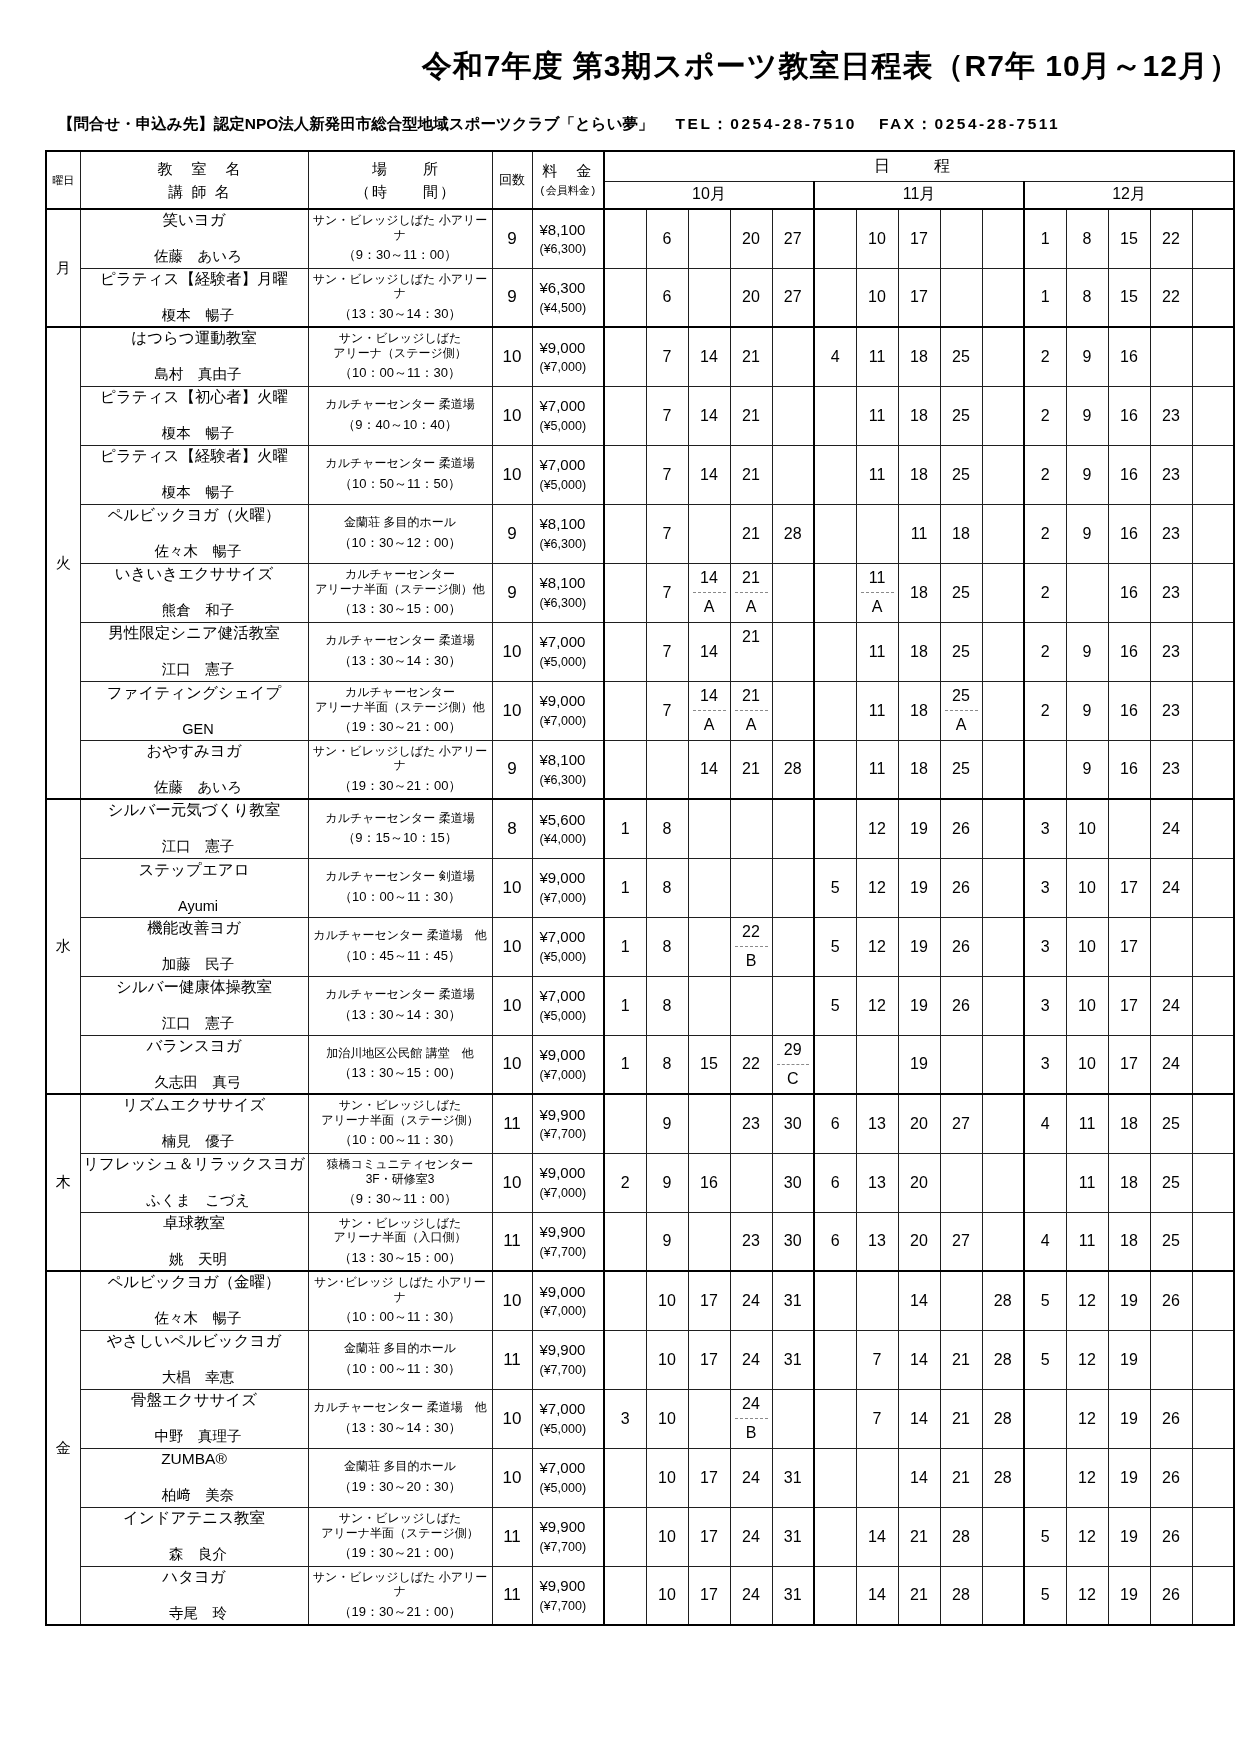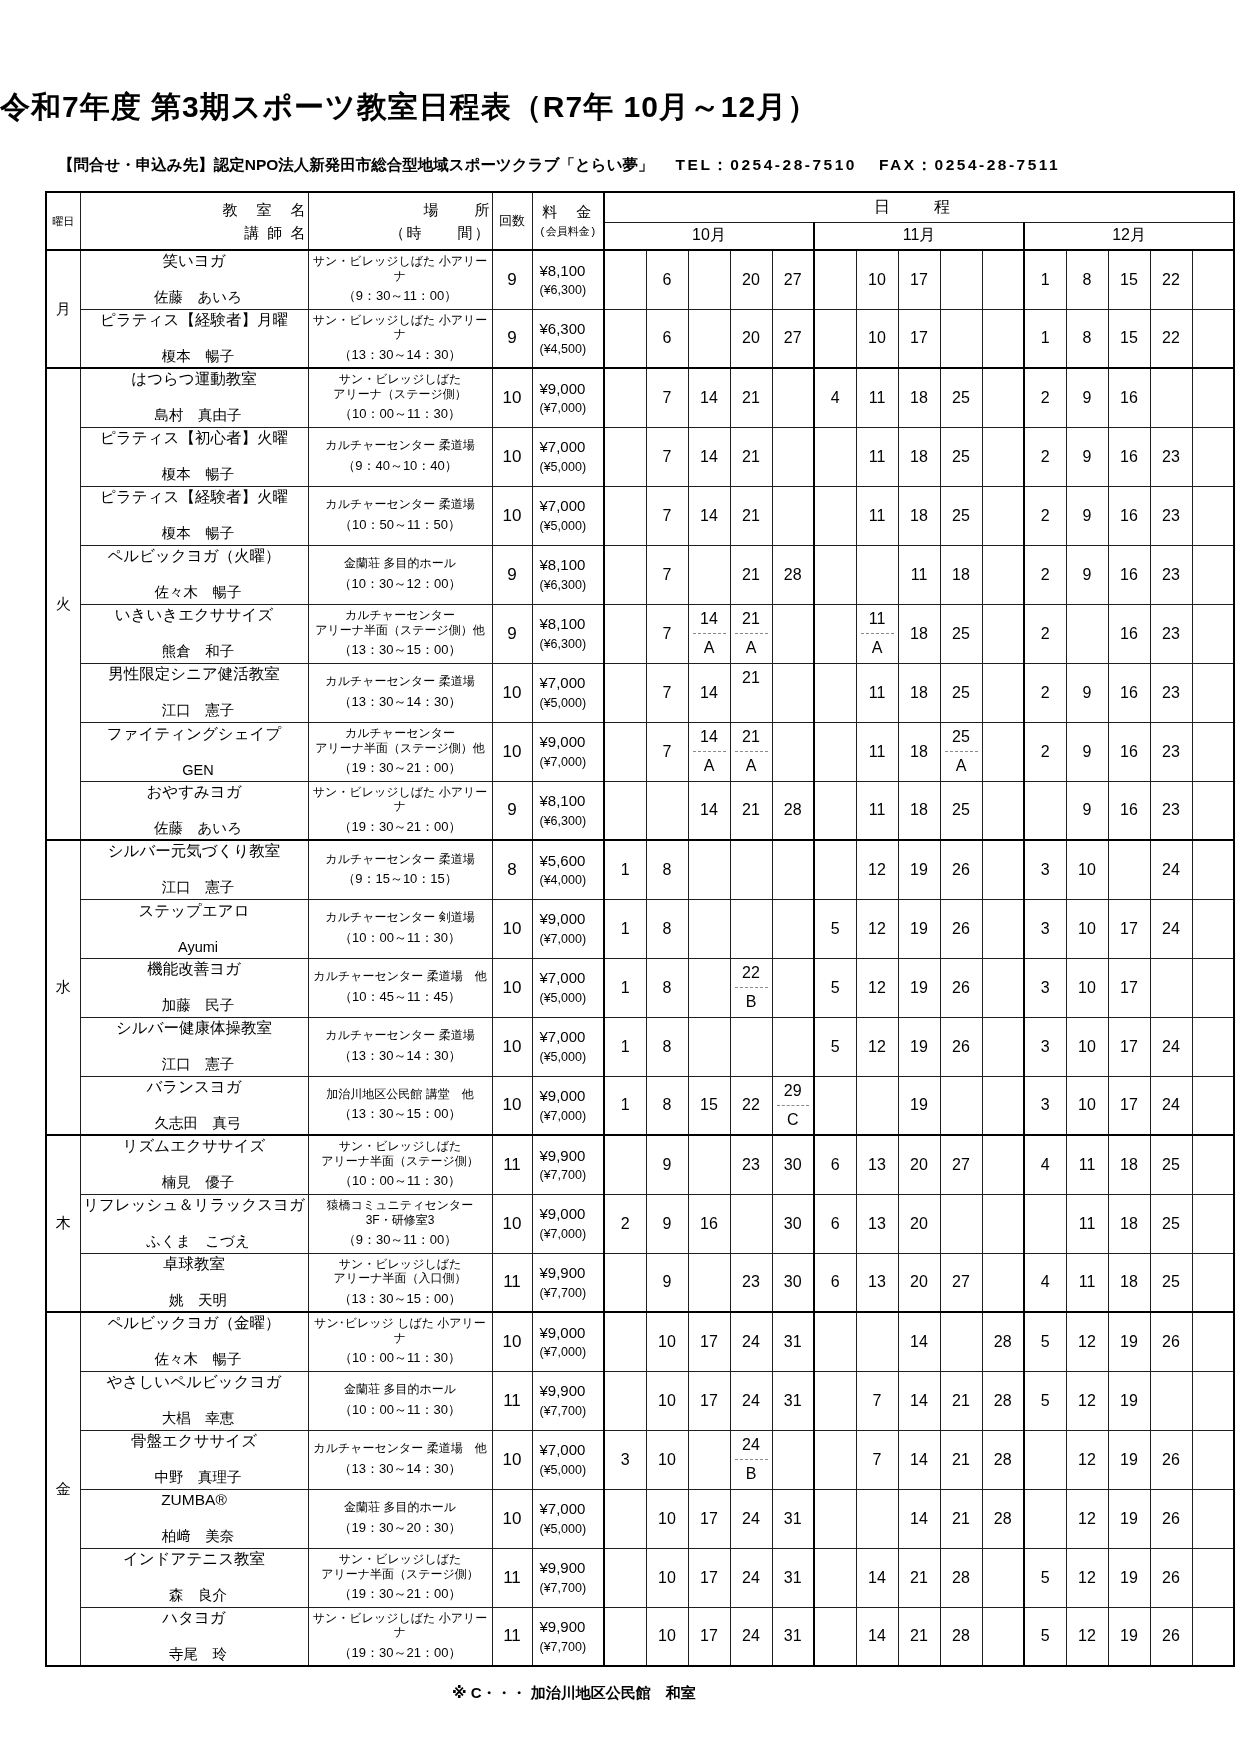--- a/index.html
+++ b/index.html
@@ -2,39 +2,38 @@
 <html><head>
 <meta charset="utf-8">
 <style>
   html,body{margin:0;padding:0;}
   body{
     width:1240px;height:1754px;background:#ffffff;color:#000;
     font-family:"Liberation Sans","DejaVu Sans",sans-serif;
     -webkit-font-smoothing:antialiased;
   }
   .title{
-    text-align:left;font-size:30px;font-weight:bold;letter-spacing:1px;
+    text-align:right;font-size:30px;font-weight:bold;letter-spacing:1px;
     padding-top:46px;
-    margin-top:41px;
   }
   .contact{
     margin:27px 0 0 58px;font-size:15.5px;font-weight:bold;white-space:nowrap;
   }
   .contact .tel{margin-left:22px;letter-spacing:2.5px;}
   table.schedule{
     border-collapse:collapse;table-layout:fixed;width:1190px;
     margin:15px 0 0 45px;border:2px solid #000;
   }
   th,td{border:1px solid #1f1f1f;padding:0;overflow:hidden;vertical-align:middle;}
   thead th{font-weight:normal;background:#fff;}
   tr.hr1{height:30px;}
   tr.hr2{height:28px;}
   tbody tr{height:59px;}
   .h-day{font-size:11px;}
-  .h-name div,.h-place div{font-size:15px;line-height:1.55;letter-spacing:2px;text-align:right;padding-left:12px;}
+  .h-name div,.h-place div{font-size:15px;line-height:1.55;letter-spacing:2px;text-align:center;padding-left:12px;}
   .h-count{font-size:13px;}
   .h-fee div{font-size:15px;letter-spacing:2px;text-align:center;font-family:Liberation Mono, monospace;}
   .h-fee .h-fee-sub{font-size:11px;letter-spacing:0;margin-top:2px;}
   .h-schedule{font-size:16px;letter-spacing:14px;text-align:center;}
   .h-month{font-size:16px;text-align:center;}
   .month-start{border-left:2px solid #000;}
   tr.group-start td{border-top:2px solid #000;}
   .day-cell{text-align:center;font-size:15px;}
   .name-cell{text-align:center;}
   .class-name{font-size:15.5px;line-height:1.1;}
@@ -874,14 +873,13 @@
         <td class="date-cell month-start">5</td>
         <td class="date-cell">12</td>
         <td class="date-cell">19</td>
         <td class="date-cell">26</td>
         <td class="date-cell"></td>
       </tr>
     </tbody>
 </table>
 
 <div class="notes">
-  <div class="note">※ C・・・ 加治川地区公民館　和室</div>
 </div>
 
 </body></html>

